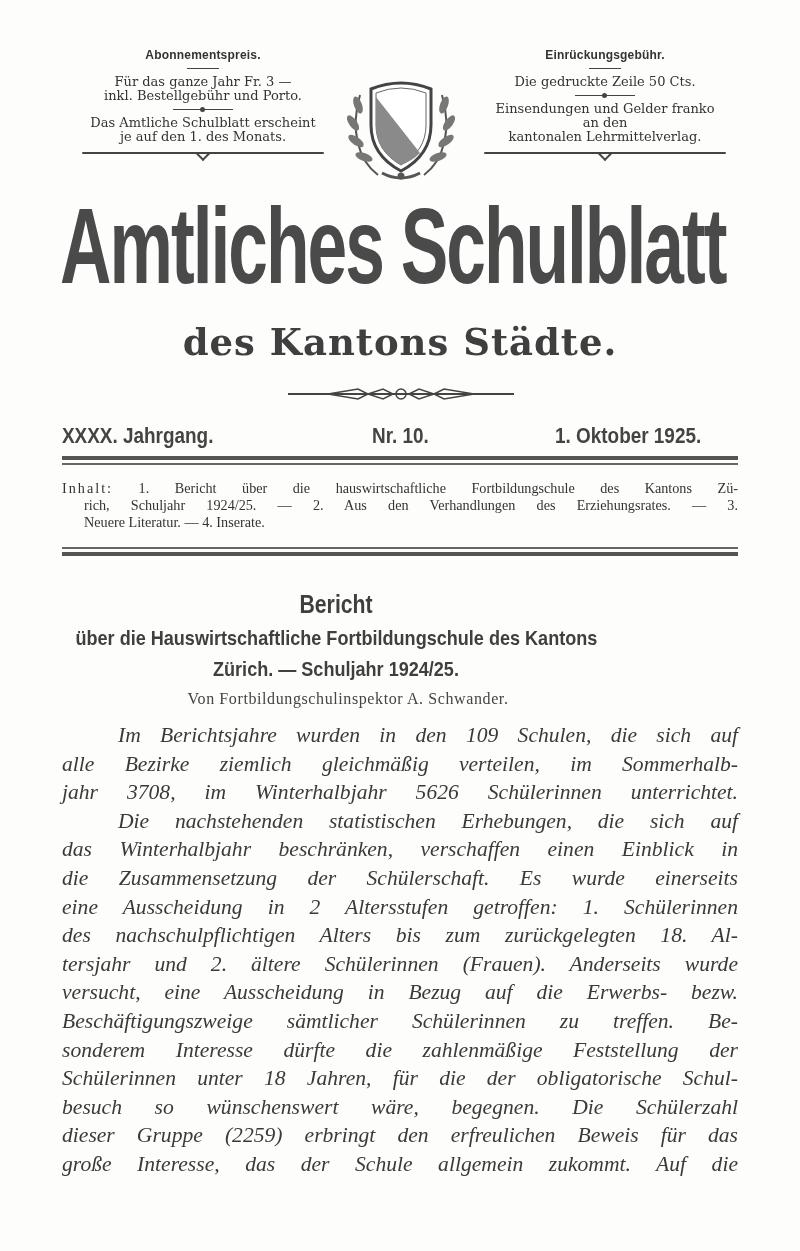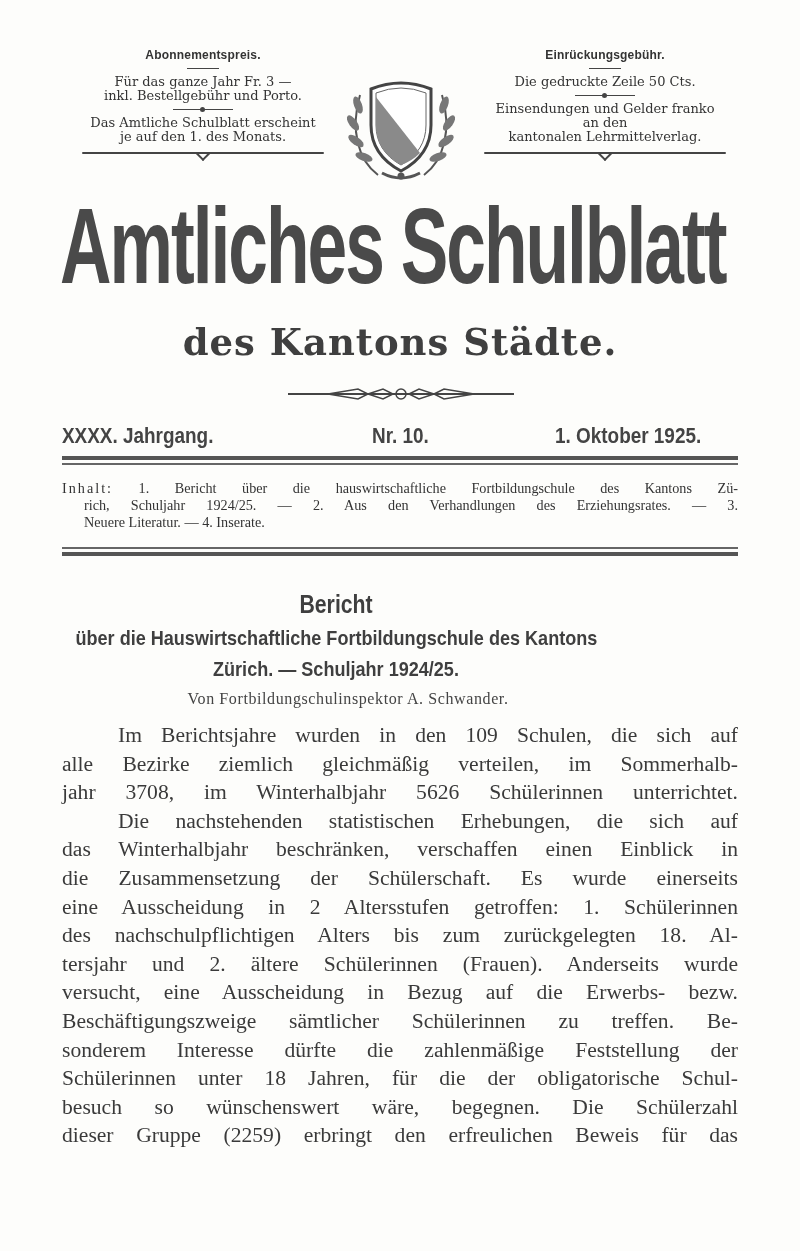--- a/index.html
+++ b/index.html
@@ -32,21 +32,21 @@
 
   .double-rule { left:62px; width:676px; }
   .double-rule .thick { height:4px; background:#555; }
   .double-rule .thin { height:2px; background:#666; }
 
   .contents { left:62px; top:480px; width:676px; font-family:"Liberation Serif", serif; font-size:14.2px; line-height:17px; color:#333; text-align:justify; }
   .contents .hang { padding-left:22px; text-indent:-22px; }
   .contents .label { letter-spacing:2px; }
 
   .art-head { left:0; width:672px; text-align:center; font-family:"Liberation Sans", sans-serif; font-weight:bold; color:#3f3f3f; }
-  .body-text { left:62px; width:676px; font-family:"Liberation Serif", serif; font-size:21.6px; line-height:28.4px; color:#3a3a3a; text-align:justify; }
+  .body-text { left:62px; width:676px; font-family:"Liberation Serif", serif; font-size:21.6px; line-height:28.4px; color:#3a3a3a; text-align:justify;font-style:italic; }
   .line { display:block; text-align:justify; text-align-last:justify; white-space:nowrap; height:28.6px; }
   .line.indent { padding-left:56px; }
 </style>
 </head>
 <body>
 
 <div class="abs hdr-box" style="left:68px;">
   <div class="hdr-title">Abonnementspreis.</div>
   <div class="short-rule"></div>
   <div>Für das ganze Jahr Fr. 3 —</div>
@@ -156,13 +156,14 @@
   <span class="line">die Zusammensetzung der Schülerschaft. Es wurde einerseits</span>
   <span class="line">eine Ausscheidung in 2 Altersstufen getroffen: 1. Schülerinnen</span>
   <span class="line">des nachschulpflichtigen Alters bis zum zurückgelegten 18. Al-</span>
   <span class="line">tersjahr und 2. ältere Schülerinnen (Frauen). Anderseits wurde</span>
   <span class="line">versucht, eine Ausscheidung in Bezug auf die Erwerbs- bezw.</span>
   <span class="line">Beschäftigungszweige sämtlicher Schülerinnen zu treffen. Be-</span>
   <span class="line">sonderem Interesse dürfte die zahlenmäßige Feststellung der</span>
   <span class="line">Schülerinnen unter 18 Jahren, für die der obligatorische Schul-</span>
   <span class="line">besuch so wünschenswert wäre, begegnen. Die Schülerzahl</span>
   <span class="line">dieser Gruppe (2259) erbringt den erfreulichen Beweis für das</span>
+  <span class="line">große Interesse, das der Schule allgemein zukommt. Auf die</span>
 </div>
 
 </body></html>

